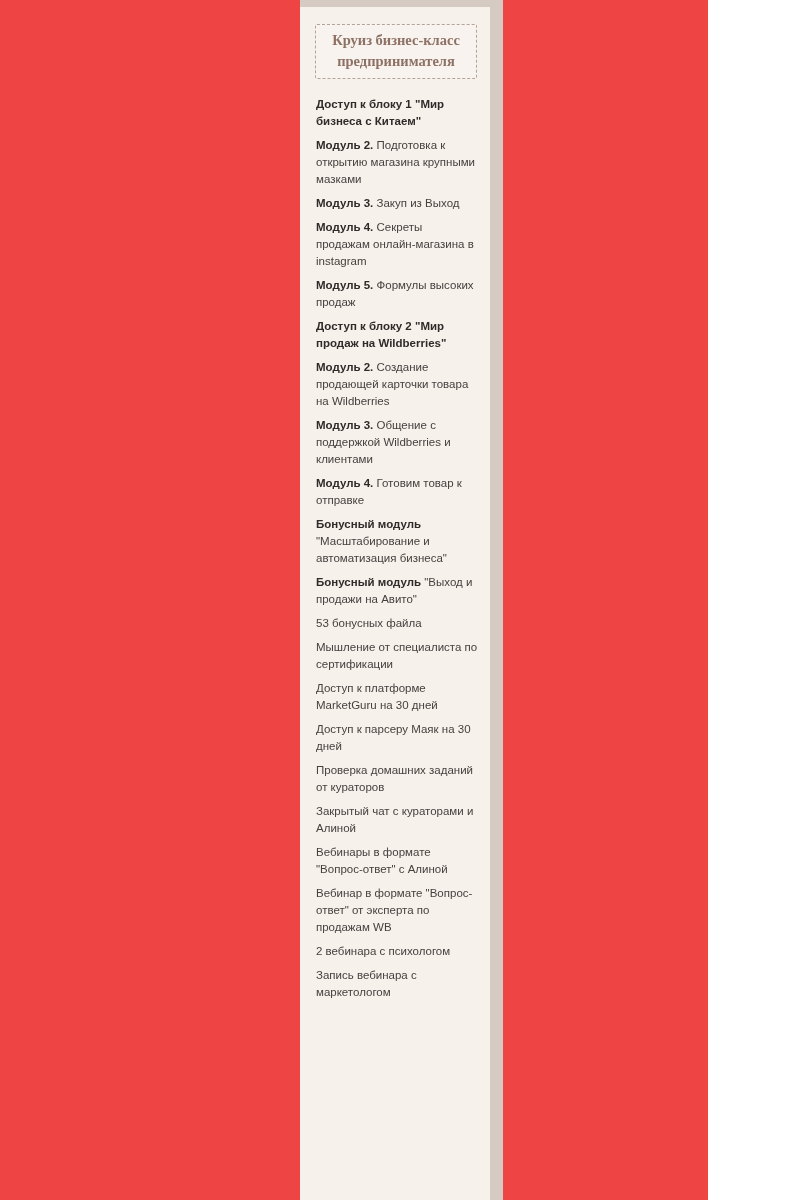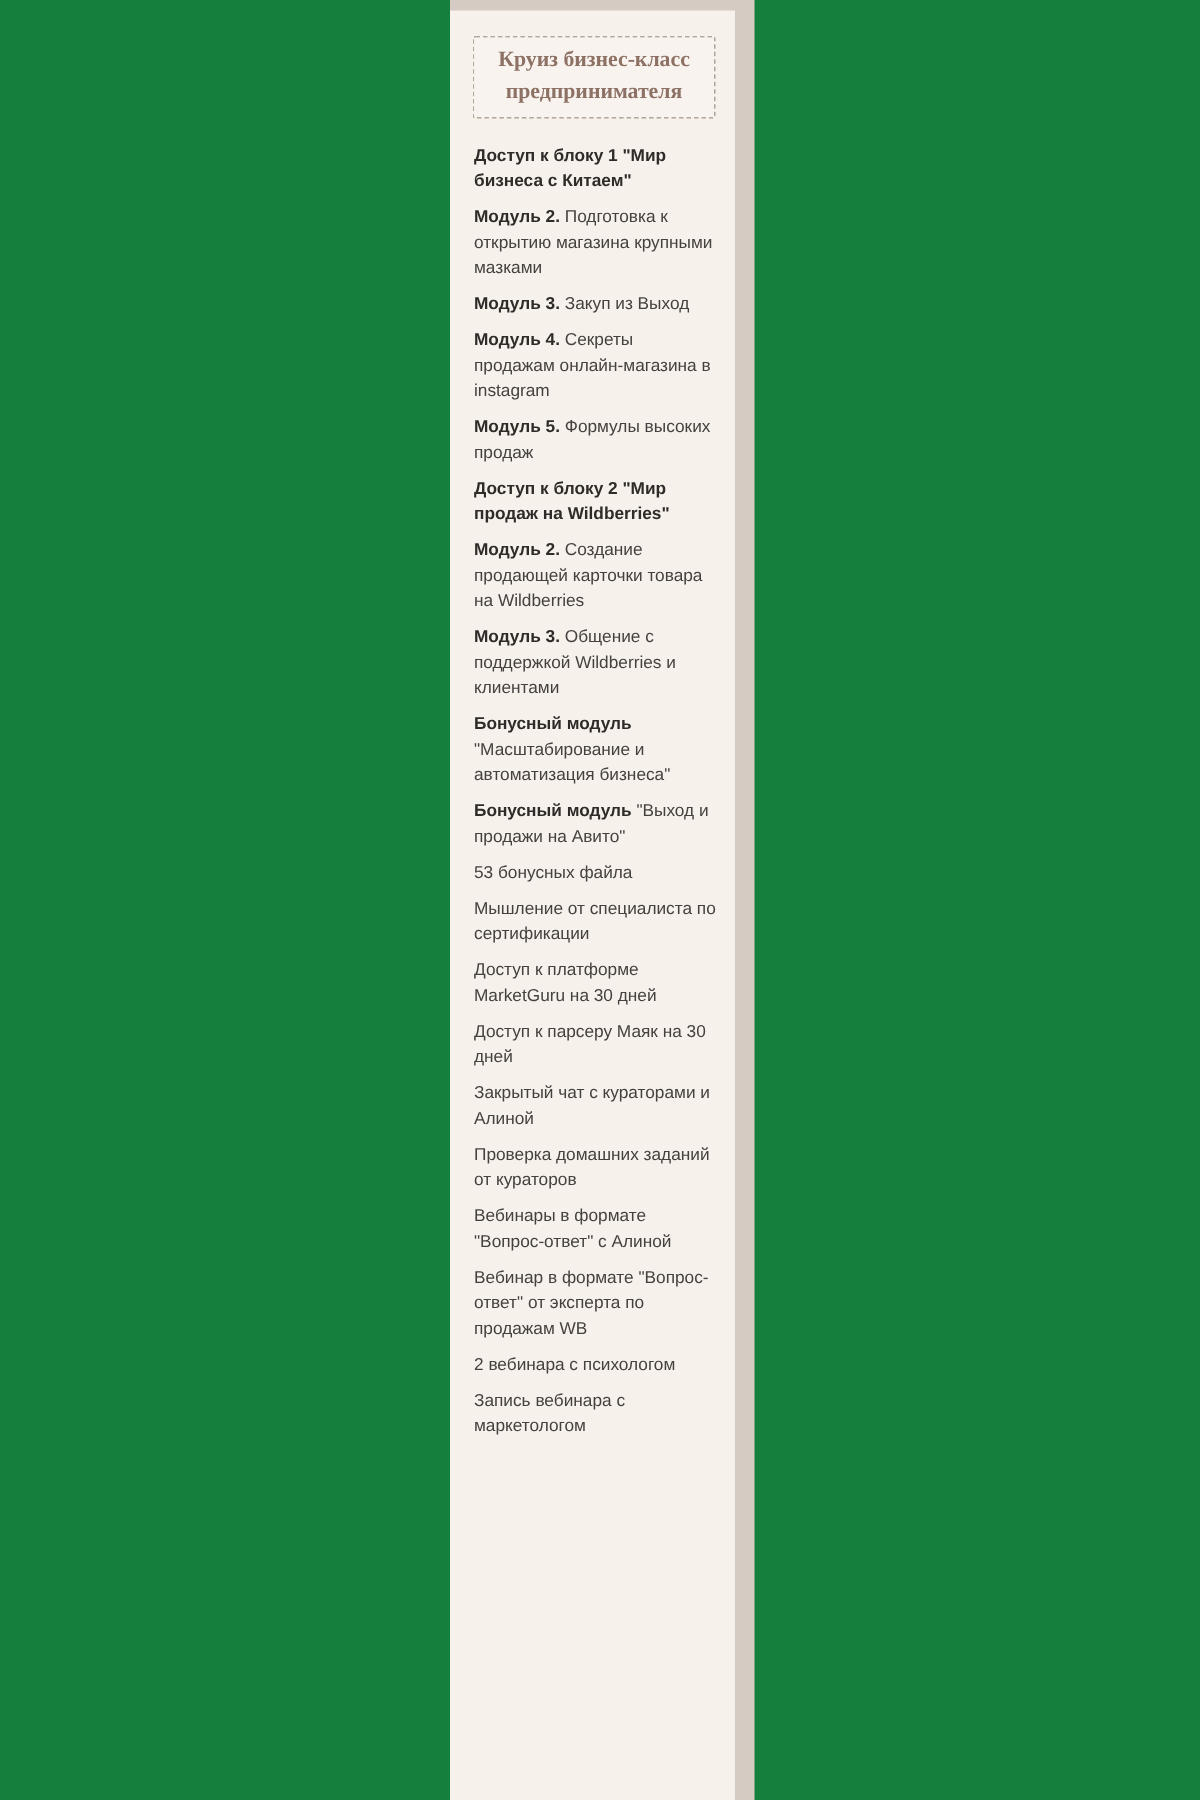--- a/index.html
+++ b/index.html
@@ -6,23 +6,23 @@
     margin: 0;
     padding: 0;
     background: #ffffff;
     width: 800px;
     height: 1200px;
     overflow: hidden;
     font-family: "Liberation Sans", sans-serif;
   }
   .page {
     position: relative;
-    width: 800px;
+    width: 708px;
     height: 1200px;
-    background: #15803d;
+    background: #ef4444;
   }
   .card {
     position: absolute;
     left: 300px;
     top: 0;
     width: 203px;
     height: 1200px;
     background: #d6cbc3; 
   }
   .panel {
@@ -75,28 +75,29 @@
 
       <div class="items">
         <p class="item"><b>Доступ к блоку 1 "Мир бизнеса с Китаем"</b><span></span></p>
         <p class="item"><b>Модуль 2.</b><span> Подготовка к открытию магазина крупными мазками</span></p>
         <p class="item"><b>Модуль 3.</b><span> Закуп из Выход</span></p>
         <p class="item"><b>Модуль 4.</b><span> Секреты продажам онлайн-магазина в instagram</span></p>
         <p class="item"><b>Модуль 5.</b><span> Формулы высоких продаж</span></p>
         <p class="item"><b>Доступ к блоку 2 "Мир продаж на Wildberries"</b><span></span></p>
         <p class="item"><b>Модуль 2.</b><span> Создание продающей карточки товара на Wildberries</span></p>
         <p class="item"><b>Модуль 3.</b><span> Общение с поддержкой Wildberries и клиентами</span></p>
+        <p class="item"><b>Модуль 4.</b><span> Готовим товар к отправке</span></p>
         <p class="item"><b>Бонусный модуль</b><span> "Масштабирование и автоматизация бизнеса"</span></p>
         <p class="item"><b>Бонусный модуль</b><span> "Выход и продажи на Авито"</span></p>
         <p class="item"><b></b><span>53 бонусных файла</span></p>
         <p class="item"><b></b><span>Мышление от специалиста по сертификации</span></p>
         <p class="item"><b></b><span>Доступ к платформе MarketGuru на 30 дней</span></p>
         <p class="item"><b></b><span>Доступ к парсеру Маяк на 30 дней</span></p>
+        <p class="item"><b></b><span>Проверка домашних заданий от кураторов</span></p>
         <p class="item"><b></b><span>Закрытый чат с кураторами и Алиной</span></p>
-        <p class="item"><b></b><span>Проверка домашних заданий от кураторов</span></p>
         <p class="item"><b></b><span>Вебинары в формате "Вопрос-ответ" с Алиной</span></p>
         <p class="item"><b></b><span>Вебинар в формате "Вопрос-ответ" от эксперта по продажам WB</span></p>
         <p class="item"><b></b><span>2 вебинара с психологом</span></p>
         <p class="item"><b></b><span>Запись вебинара с маркетологом</span></p>
 
       </div>
 
     </div>
   </div>
 </div>

